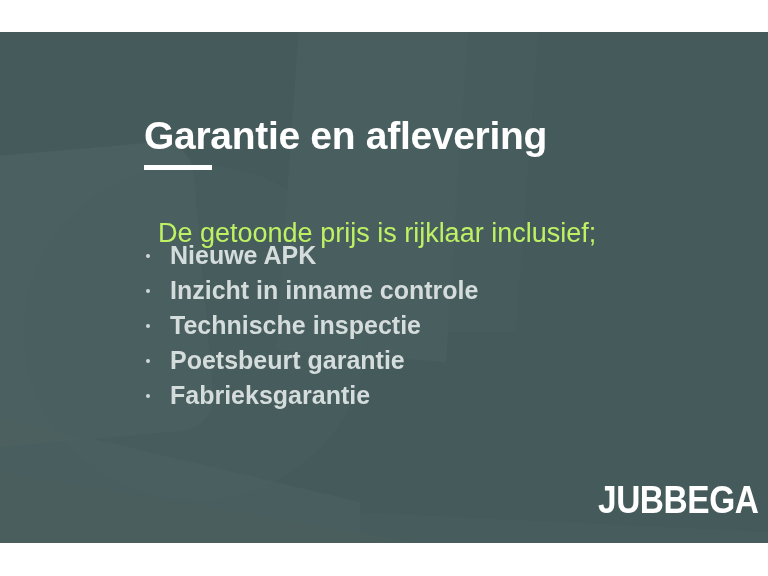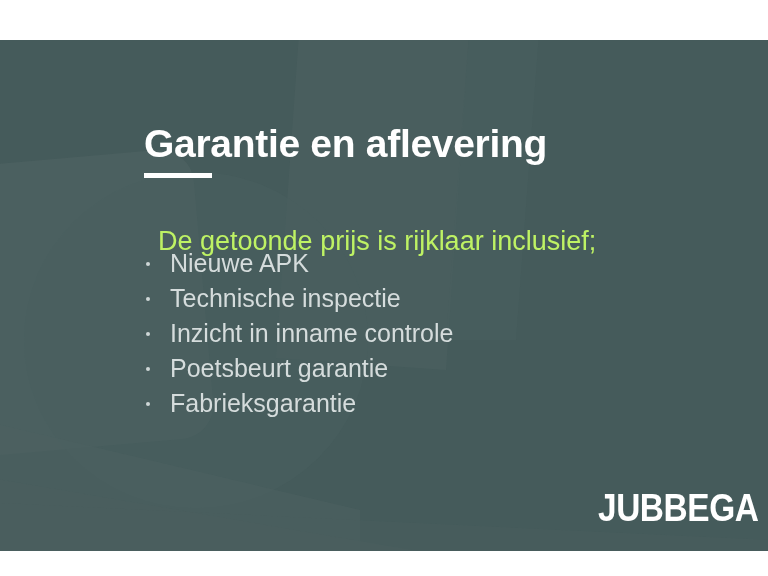--- a/index.html
+++ b/index.html
@@ -20,21 +20,21 @@
     position: relative;
     width: 768px;
     height: 576px;
     background: #ffffff;
   }
 
   
   #slide {
     position: absolute;
     left: 0;
-    top: 40px;
+    top: 32px;
     width: 768px;
     height: 511px;
     background: #455b5b;
     overflow: hidden;
   }
 
   
   .bg-layer {
     position: absolute;
     inset: 0;
@@ -102,21 +102,21 @@
     list-style: none;
     width: 520px;
   }
 
   .bullets li {
     position: relative;
     height: 35px;
     line-height: 35px;
     padding-left: 28px;
     font-size: 25px;
-    font-weight: 400;
+    font-weight: 700;
     color: #d5dcdc;
     white-space: nowrap;
   }
 
   .bullets li .dot {
     position: absolute;
     left: 4px;
     top: 50%;
     margin-top: -2px;
     width: 4px;
@@ -181,25 +181,25 @@
 
       <p class="intro">De getoonde prijs is rijklaar inclusief;</p>
 
       <ul class="bullets">
         <li>
           <span class="dot"></span>
           <span>Nieuwe APK</span>
         </li>
         <li>
           <span class="dot"></span>
+          <span>Inzicht in inname controle</span>
+        </li>
+        <li>
+          <span class="dot"></span>
           <span>Technische inspectie</span>
-        </li>
-        <li>
-          <span class="dot"></span>
-          <span>Inzicht in inname controle</span>
         </li>
         <li>
           <span class="dot"></span>
           <span>Poetsbeurt garantie</span>
         </li>
         <li>
           <span class="dot"></span>
           <span>Fabrieksgarantie</span>
         </li>
       </ul>

